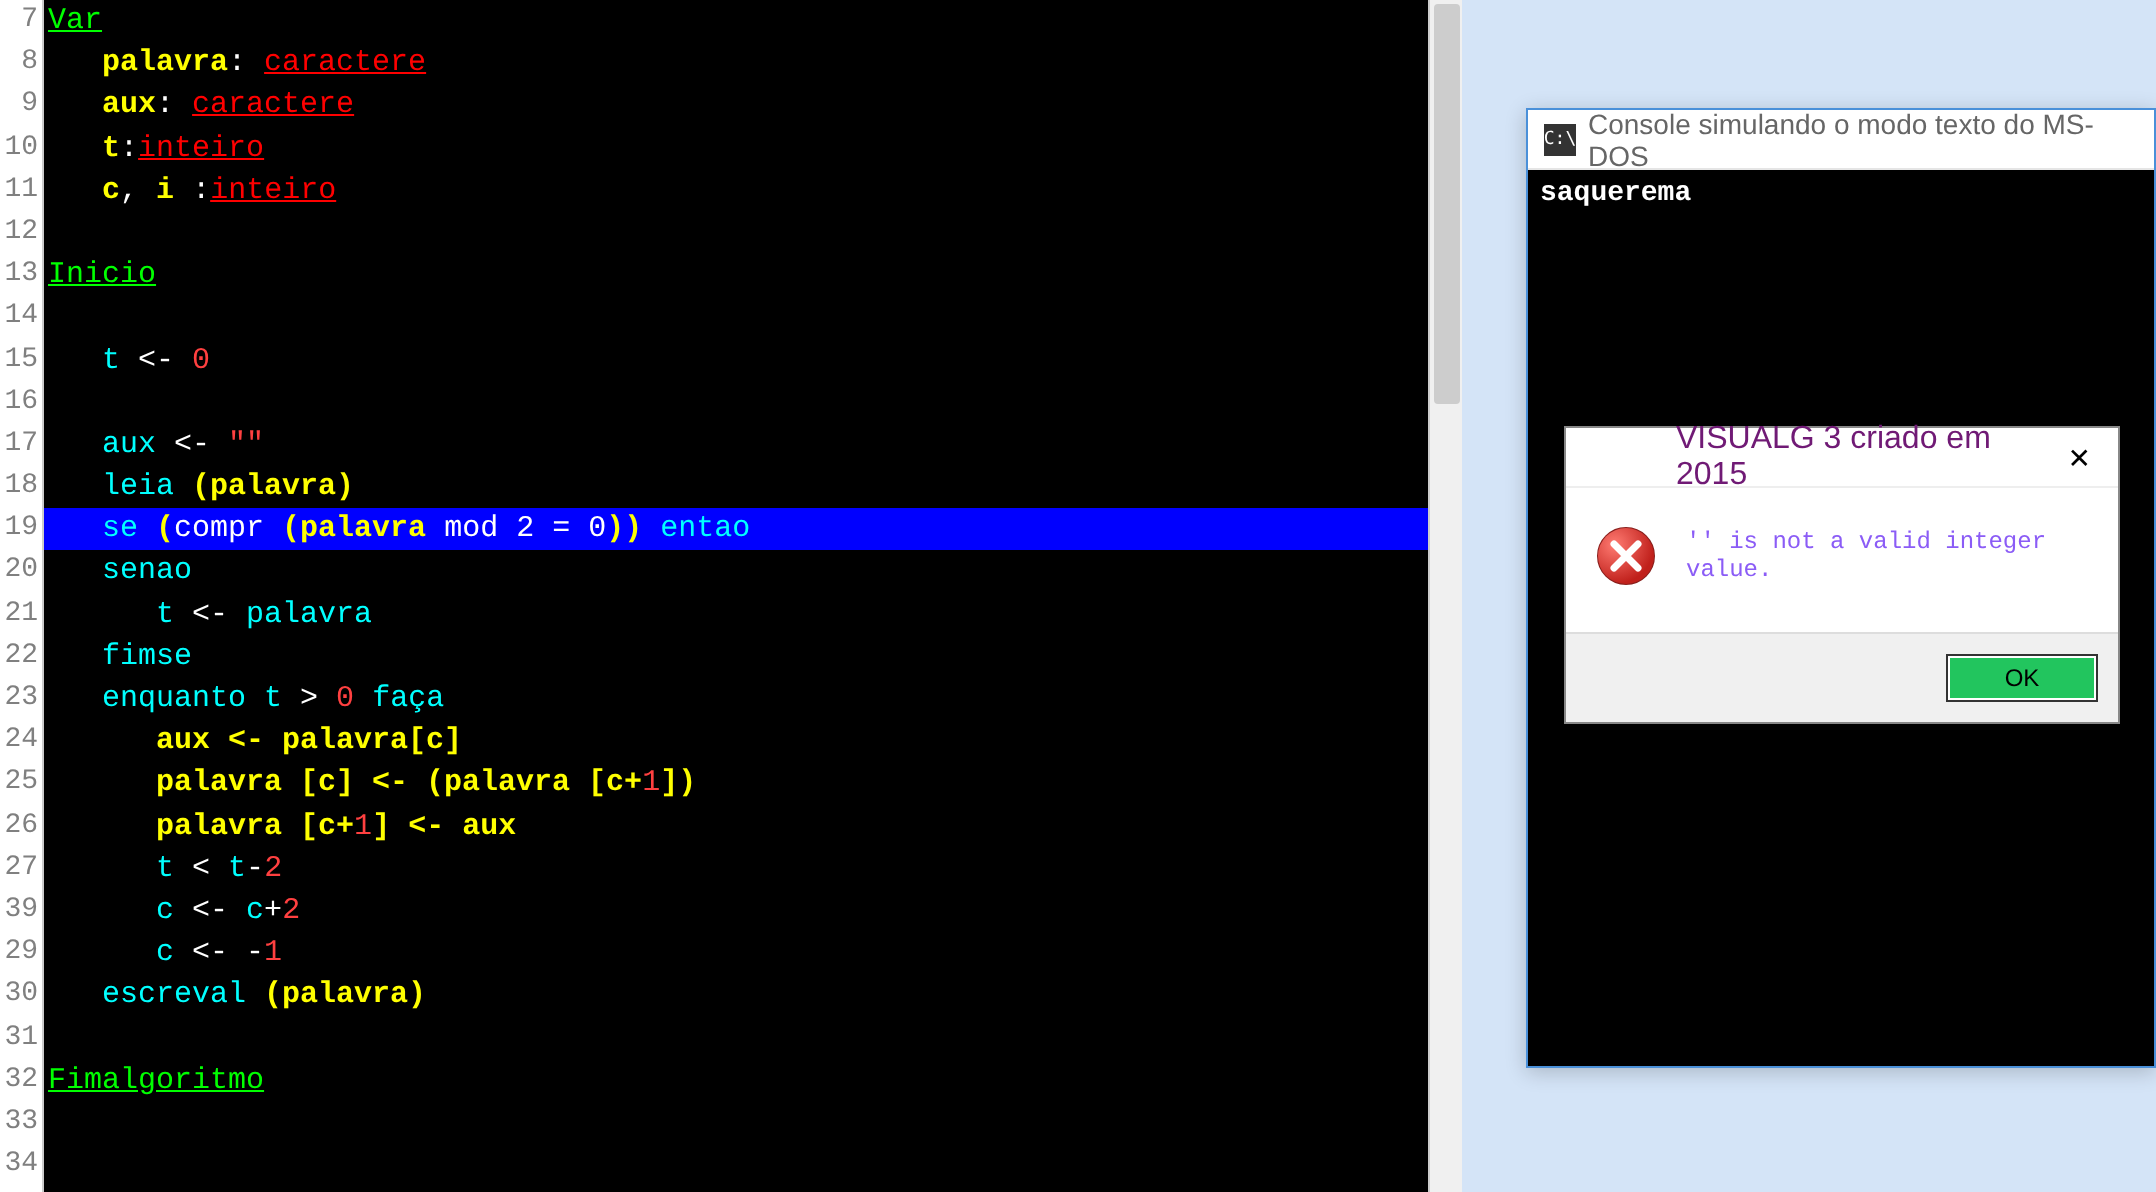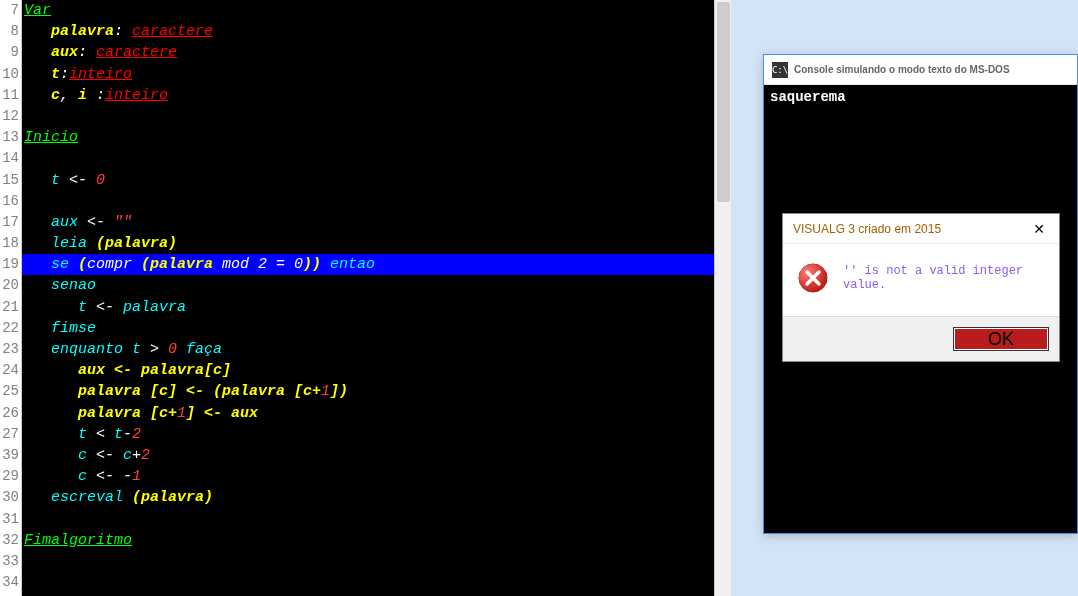--- a/index.html
+++ b/index.html
@@ -30,21 +30,20 @@
     padding-right: 2px;
     border-right: 1px solid #ccc;
     font-family: "Courier New", monospace;
     font-size: 14px;
   }
   .gutter div { height: 21.2px; }
   .code {
     flex: 1;
     background: #000;
     position: relative;
-    font-style: italic;
   }
   .code-line {
     height: 21.2px;
     white-space: pre;
     padding-left: 2px;
   }
   .hl-line {
     background: #0000ff;
   }
   .kw-green { color: #00ff00; text-decoration: underline; }
@@ -101,23 +100,22 @@
     margin-right: 6px;
     display: inline-flex;
     align-items: center;
     justify-content: center;
     font-size: 9px;
     color: #fff;
     font-family: monospace;
   }
   .console-title {
     font-family: "Segoe UI", sans-serif;
-    font-size: 10px;
+    font-size: 14px;
     color: #666;
-    font-weight: bold;
   }
   .console-body {
     background: #000;
     height: calc(100% - 30px);
     color: #fff;
     font-family: "Courier New", monospace;
     font-size: 14px;
     padding: 4px 6px;
     font-weight: bold;
   }
@@ -135,22 +133,23 @@
   .dialog-titlebar {
     height: 30px;
     display: flex;
     align-items: center;
     justify-content: space-between;
     padding: 0 6px 0 10px;
     background: #fff;
     border-bottom: 1px solid #eee;
   }
   .dialog-title {
-    font-size: 12px;
-    color: #a16207;
+    font-size: 16px;
+    color: #701a75;
+    margin-left: 45px;
   }
   .dialog-close {
     width: 28px;
     height: 20px;
     display: flex;
     align-items: center;
     justify-content: center;
     font-size: 14px;
     font-family: Arial, sans-serif;
     cursor: pointer;
@@ -174,26 +173,26 @@
     font-family: Liberation Mono, monospace;
   }
   .dialog-footer {
     background: #f0f0f0;
     padding: 10px;
     display: flex;
     justify-content: flex-end;
     border-top: 1px solid #ddd;
   }
   .ok-btn {
-    width: 96px;
+    width: 76px;
     height: 24px;
-    background: #b91c1c;
+    background: #22c55e;
     border: 1px solid #333;
     font-family: "Segoe UI", sans-serif;
-    font-size: 18px;
+    font-size: 12px;
     cursor: pointer;
     box-shadow: inset 0 0 0 1px #fff;
   }
 </style>
 </head>
 <body>
 
 <div class="editor">
   <div class="gutter">
       <div>7</div>

